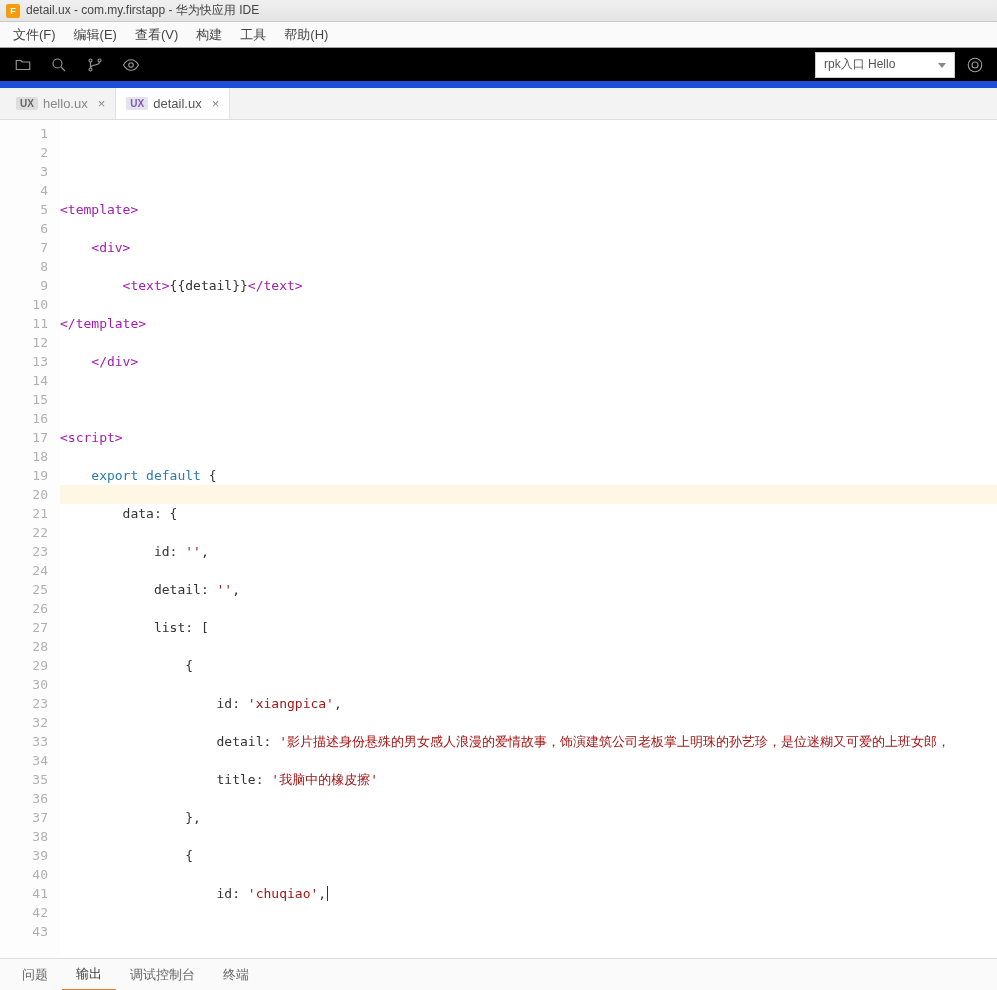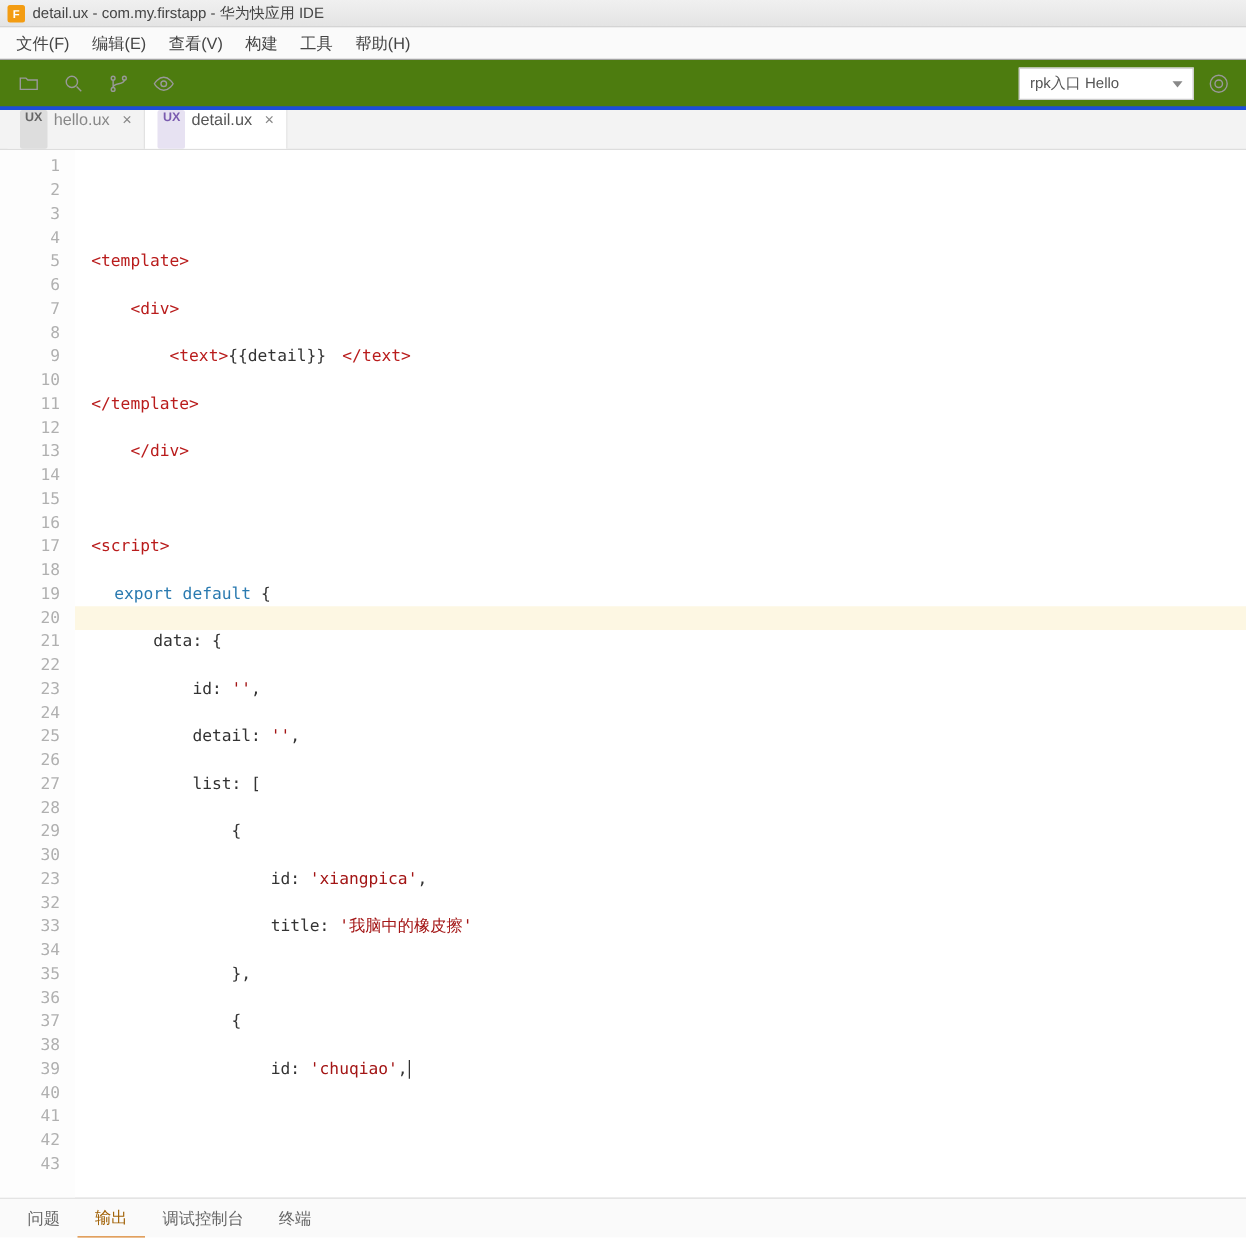--- a/index.html
+++ b/index.html
@@ -1,47 +1,47 @@
 <!DOCTYPE html>
 <html><head>
 <meta charset="utf-8">
 <style>
 * { margin:0; padding:0; box-sizing:border-box; }
 body { font-family:"Microsoft YaHei","Segoe UI",Arial,sans-serif; font-size:13px; background:#fdfdfd; color:#333; overflow:hidden; width:997px; height:990px; }
 .titlebar { height:22px; background:linear-gradient(#f0f0f0,#e4e4e4); border-bottom:1px solid #c9c9c9; display:flex; align-items:center; padding:0 6px; font-size:12px; color:#444; }
 .titlebar .app-icon { width:14px; height:14px; background:#f39c12; border-radius:2px; margin-right:6px; display:flex; align-items:center; justify-content:center; color:#fff; font-size:9px; font-weight:bold; }
 .menubar { height:26px; background:#fafafa; display:flex; align-items:center; padding:0 4px; font-size:13px; color:#444; border-bottom:1px solid #a3a3a3; }
 .menubar .mitem { padding:0 9px; cursor:default; }
-.toolbar { height:40px; background:#4d7c0f; border-bottom:3px solid #1d4ed8; display:flex; align-items:center; padding:0 8px; }
+.toolbar { height:40px; background:#000000; border-bottom:7px solid #1d4ed8; display:flex; align-items:center; padding:0 8px; }
 .toolbar .tool-icon { width:30px; height:30px; display:flex; align-items:center; justify-content:center; color:#888; margin-right:6px; }
 .toolbar svg { width:18px; height:18px; stroke:#999; fill:none; stroke-width:1.5; }
 .toolbar .spacer { flex:1; }
 .rpk-select { width:140px; height:26px; border:1px solid #ccc; background:#fff; display:flex; align-items:center; padding:0 8px; font-size:12px; color:#555; position:relative; }
 .rpk-select::after { content:""; position:absolute; right:8px; top:10px; border-left:4px solid transparent; border-right:4px solid transparent; border-top:5px solid #888; }
 .toolbar .run-icon { width:28px; height:28px; display:flex; align-items:center; justify-content:center; margin-left:6px; }
 .tabs { height:32px; background:#f3f3f3; border-bottom:1px solid #ddd; display:flex; align-items:stretch; padding-left:6px; }
-.tab { display:flex; padding:0 10px; font-size:13px; color:#888; border-right:1px solid #e2e2e2; background:#f3f3f3; position:relative; }
+.tab { display:flex; align-items:center; padding:0 10px; font-size:13px; color:#888; border-right:1px solid #e2e2e2; background:#f3f3f3; position:relative; }
 .tab.active { background:#fff; color:#555; }
 .tab .ux-badge { background:#ddd; color:#666; font-size:10px; padding:1px 4px; border-radius:2px; margin-right:5px; font-weight:bold; }
 .tab.active .ux-badge { background:#e7e2f2; color:#7a5baf; }
 .tab .close { margin-left:10px; color:#888; font-size:13px; }
 .editor { display:flex; height:calc(100% - 22px - 26px - 40px - 32px - 32px); background:#fff; }
 .gutter { width:60px; text-align:right; padding:4px 12px 4px 0; color:#b0b0b0; font-family:Consolas,monospace; font-size:13px; line-height:19px; user-select:none; background:#fdfdfd; }
 .code { flex:1; padding:4px 0; font-family:Consolas,monospace; font-size:13px; line-height:19px; white-space:pre; color:#333; overflow:hidden; position:relative; }
 .hl-line { position:absolute; left:0; right:0; height:19px; background:#fdf7e3; z-index:0; }
 .code-inner { position:relative; z-index:1; }
-.t-tag { color:#b91c1c;margin-left:13px; }
+.t-tag { color:#a21caf; }
 .t-comment { color:#3a9e3a; }
 .t-keyword { color:#2a7ab0; }
 .t-string { color:#a31515; }
 .cursor { border-left:1px solid #333; animation:blink 1s steps(1) infinite; margin-left:1px; }
 @keyframes blink { 50% { opacity:0; } }
 .bottom-tabs { height:32px; border-top:1px solid #ddd; display:flex; align-items:center; padding:0 8px; background:#fafafa; font-size:13px; }
 .bottom-tabs .btab { padding:0 14px; color:#666; cursor:default; }
-.bottom-tabs .btab.active { color:#a16207; border-bottom:2px solid #d9822b; line-height:30px; }
+.bottom-tabs .btab.active { color:#404040; border-bottom:2px solid #d9822b; line-height:30px; }
 </style>
 </head>
 <body>
 
 <div class="titlebar">
   <div class="app-icon">F</div>
   <span>detail.ux - com.my.firstapp - 华为快应用 IDE</span>
 </div>
 
 <div class="menubar">
@@ -160,20 +160,21 @@
 <div><span class="t-tag">    &lt;/div&gt;</span></div>
 <div>&nbsp;</div>
 <div><span class="t-tag">&lt;script&gt;</span></div>
 <div><span>    </span><span class="t-keyword">export default</span><span> {</span></div>
 <div><span>        data: {</span></div>
 <div><span>            id: </span><span class="t-string">''</span><span>,</span></div>
 <div><span>            detail: </span><span class="t-string">''</span><span>,</span></div>
 <div><span>            list: [</span></div>
 <div><span>                {</span></div>
 <div><span>                    id: </span><span class="t-string">'xiangpica'</span><span>,</span></div>
+<div><span>                    detail: </span><span class="t-string">'影片描述身份悬殊的男女感人浪漫的爱情故事，饰演建筑公司老板掌上明珠的孙艺珍，是位迷糊又可爱的上班女郎，</span></div>
 <div><span>                    title: </span><span class="t-string">'我脑中的橡皮擦'</span></div>
 <div><span>                },</span></div>
 <div><span>                {</span></div>
 <div><span>                    id: </span><span class="t-string">'chuqiao'</span><span>,</span><span class="cursor"></span></div>
 
 
 
 
 
 

